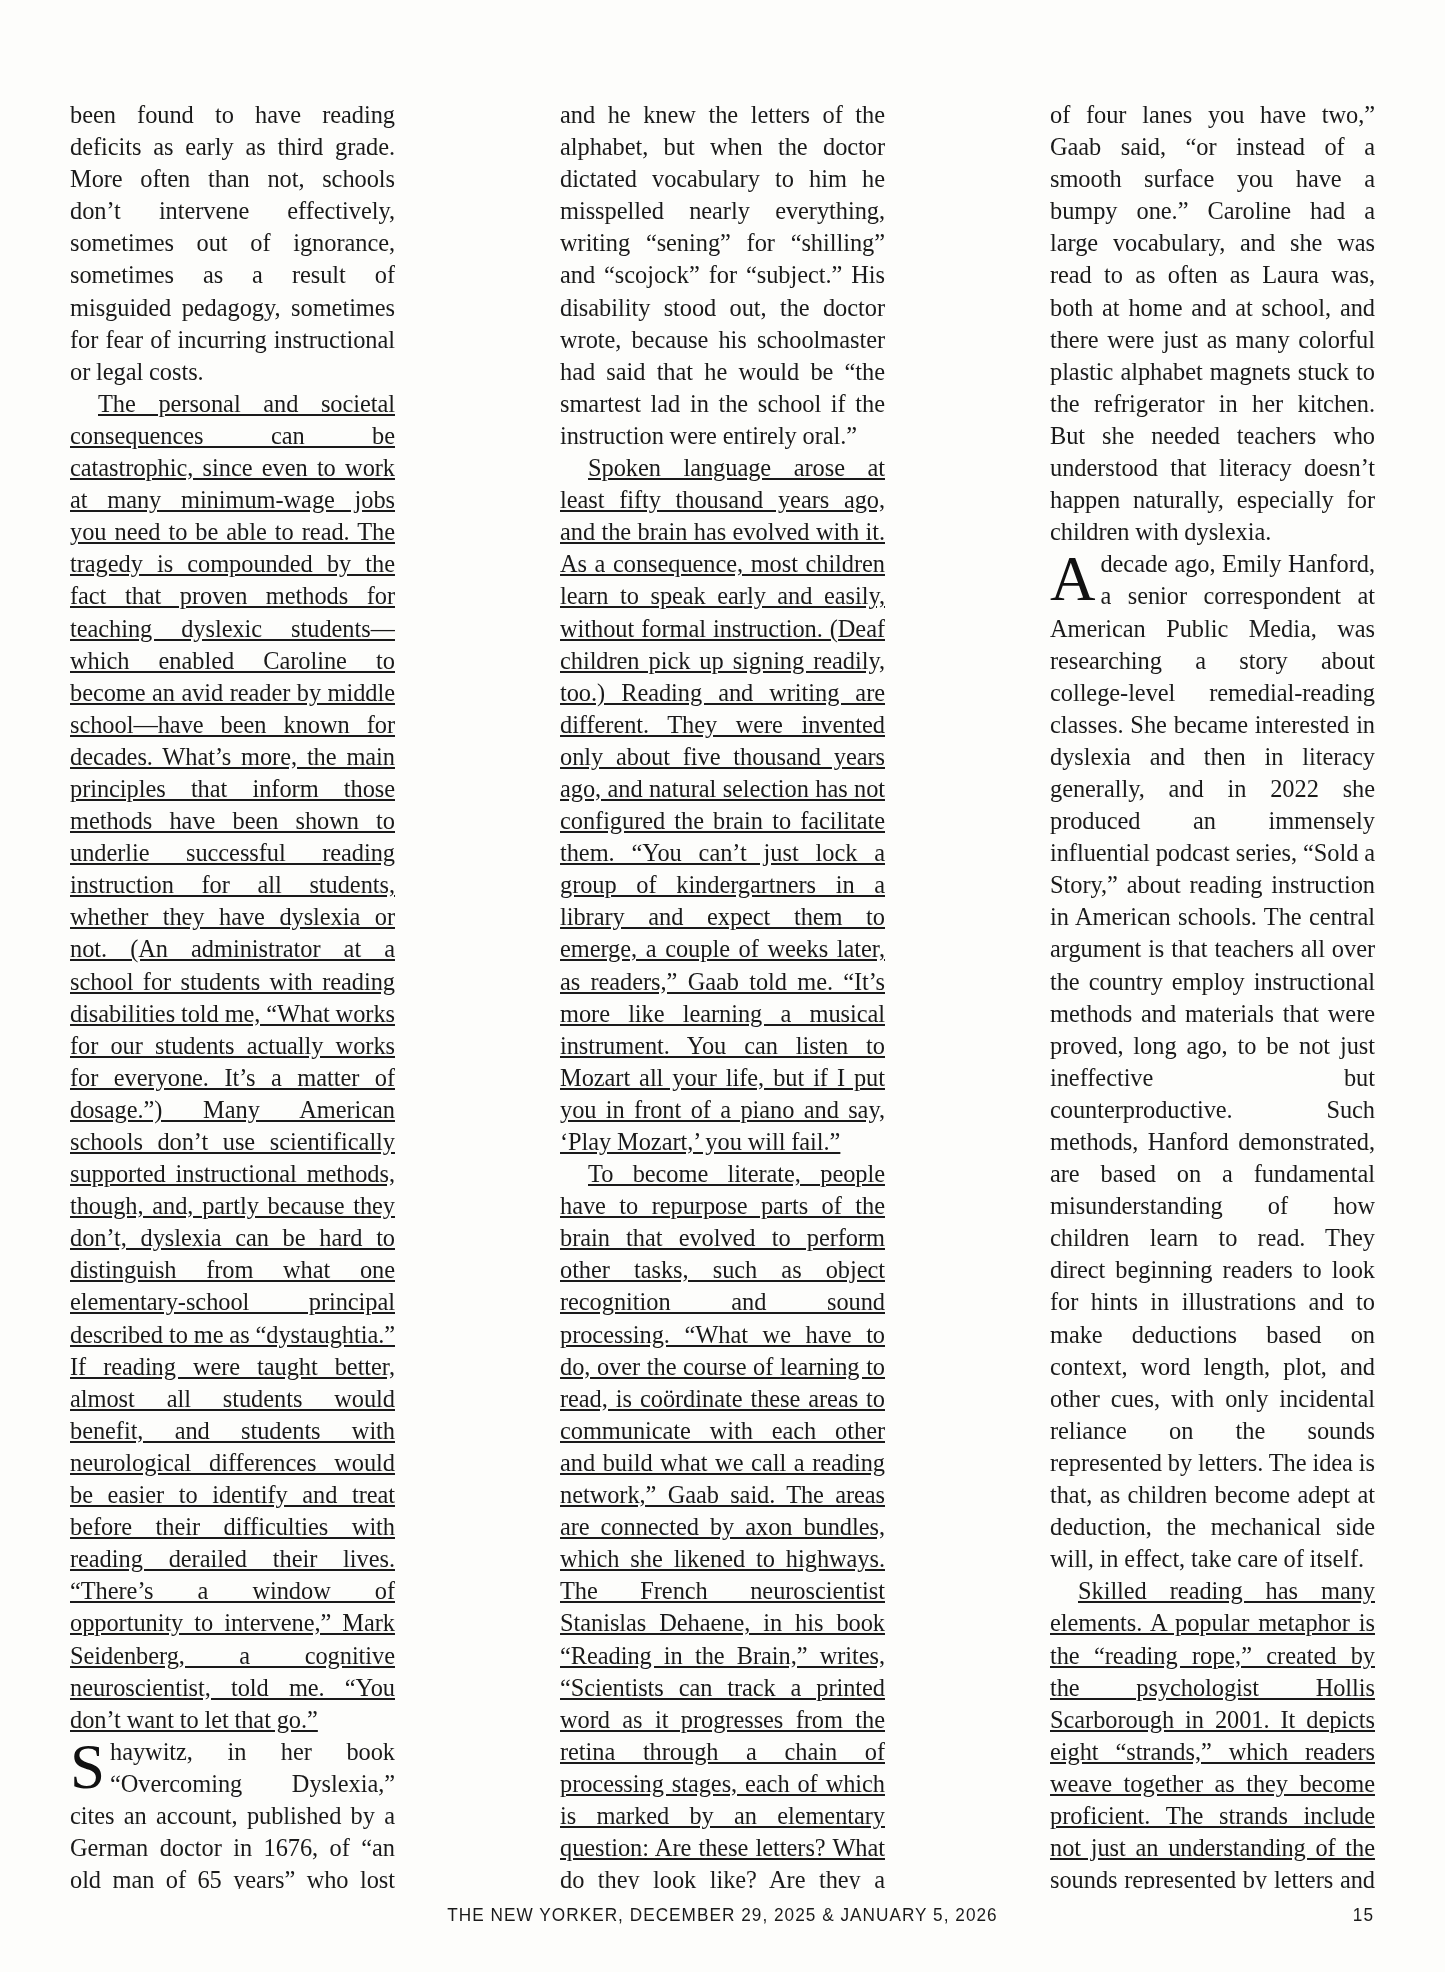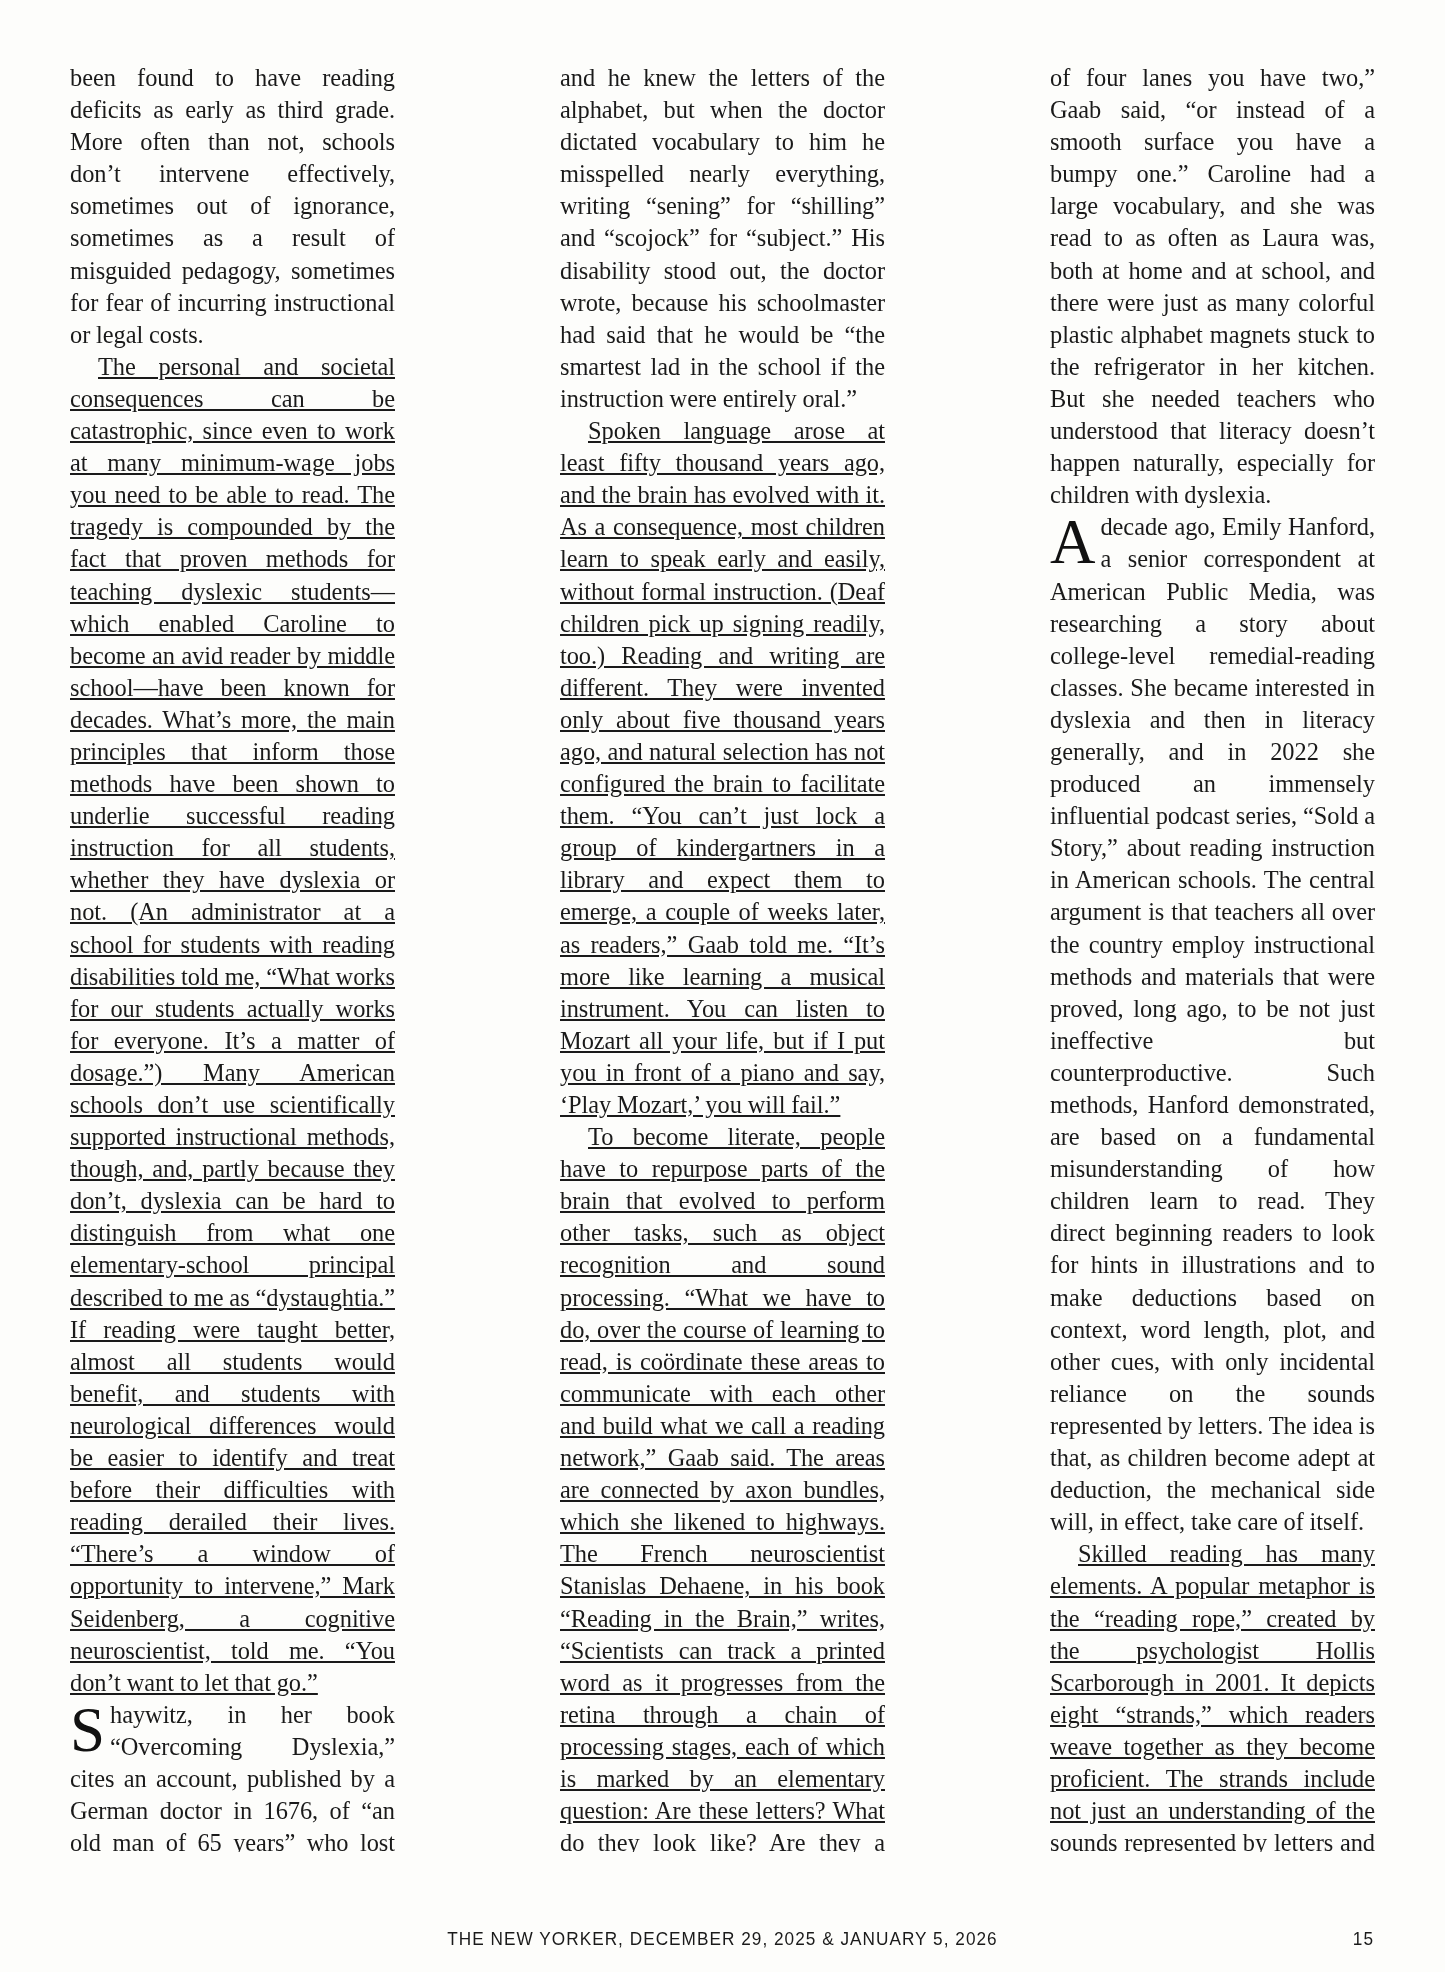--- a/index.html
+++ b/index.html
@@ -24,20 +24,21 @@
     width: 1305px;
     height: 1790px;
     display: flex;
     flex-direction: row;
     justify-content: space-between;
   }
   .col {
     width: 325px;
     height: 100%;
     overflow: hidden;
+    margin-top: 37px;
   }
   .col p {
     margin: 0;
     font-size: 24.4px;
     line-height: 32.1px;
     text-align: justify;
     text-justify: inter-word;
     hyphens: none;
     -webkit-hyphens: none;
     letter-spacing: -0.05px;
@@ -61,21 +62,21 @@
     padding-right: 5px;
     padding-top: 4px;
     margin-bottom: -4px;
     font-family: "Liberation Serif", "DejaVu Serif", serif;
     color: #111111;
   }
   .footer {
     position: absolute;
     left: 70px;
     right: 70px;
-    bottom: 16px;
+    bottom: 40px;
     height: 34px;
     display: flex;
     align-items: center;
   }
   .footer-center {
     position: absolute;
     left: 0;
     right: 0;
     text-align: center;
     font-family: "Liberation Sans", "DejaVu Sans", sans-serif;

